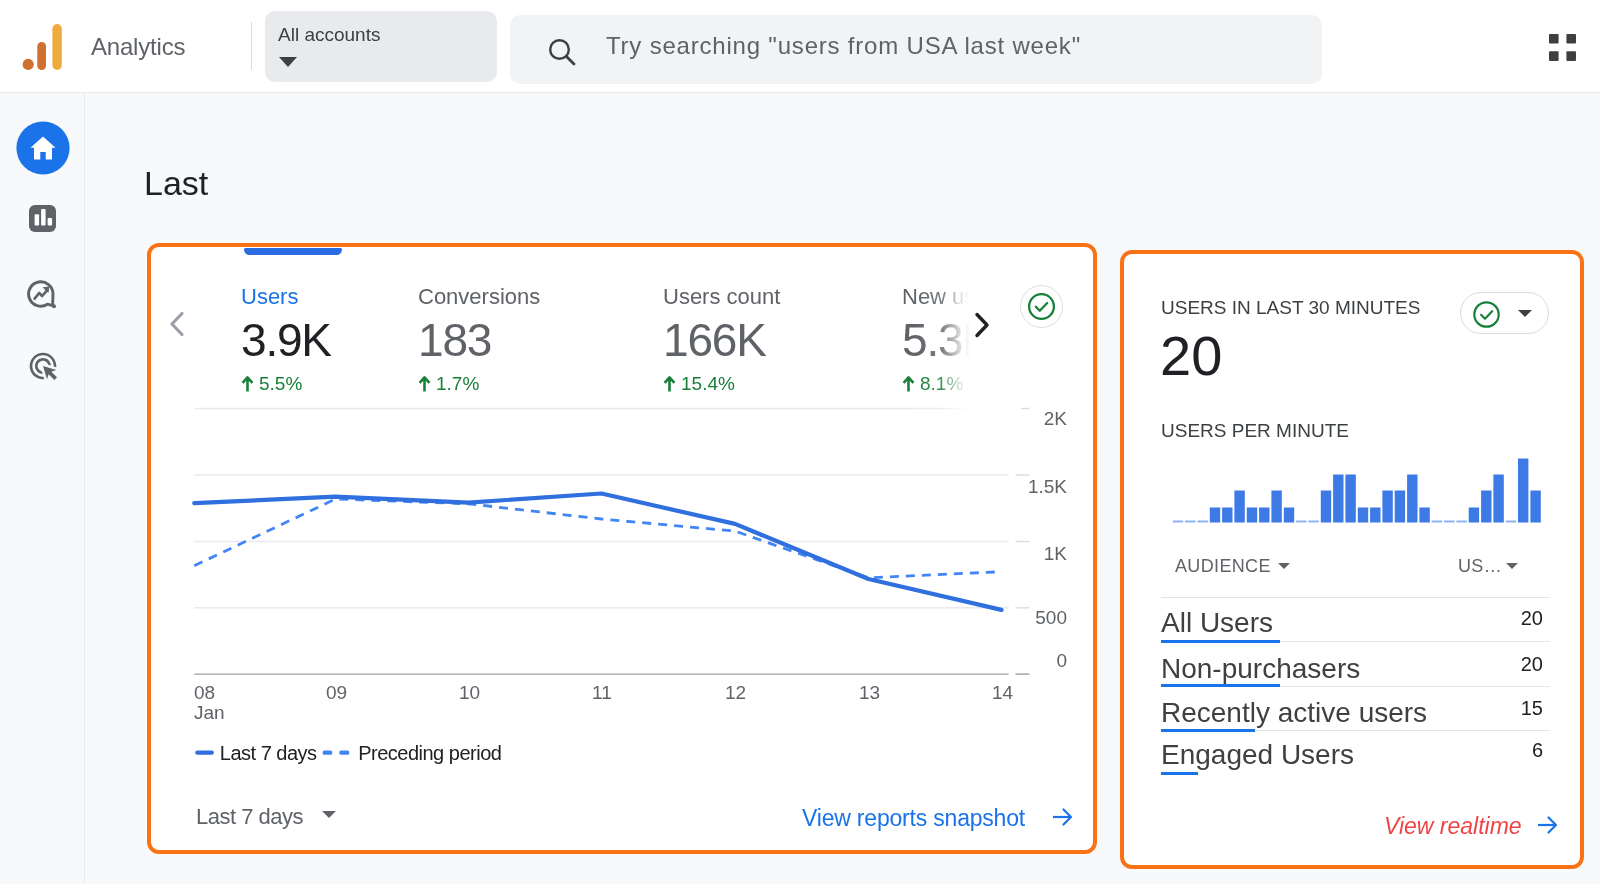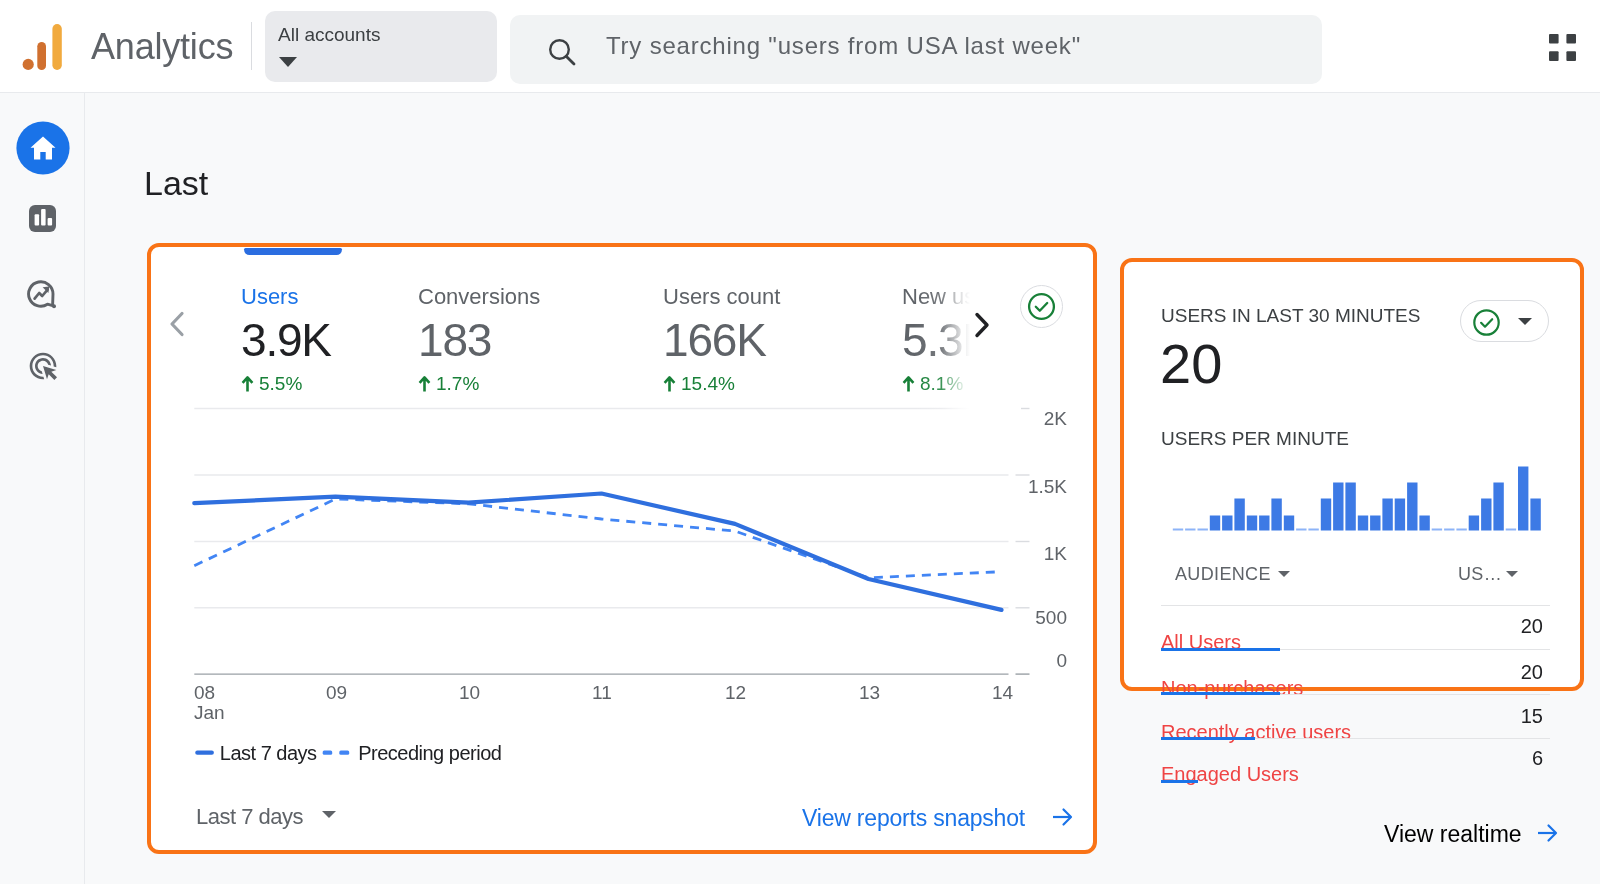--- a/index.html
+++ b/index.html
@@ -3,21 +3,21 @@
 <meta charset="utf-8">
 <style>
 * { margin:0; padding:0; box-sizing:border-box; }
 html,body { width:1600px; height:884px; overflow:hidden; background:#f8f9fa;
   font-family:"Liberation Sans", sans-serif; }
 .abs { position:absolute; }
 
 
 #topbar { position:absolute; left:0; top:0; width:1600px; height:93px;
   background:#fff; border-bottom:1px solid #e8eaed; z-index:5; }
-#antext { position:absolute; left:91px; top:31px; font-size:36px; line-height:32px;
+#antext { position:absolute; left:91px; top:31px; font-size:24px; line-height:32px;
   color:#5f6368; letter-spacing:-0.2px; }
 #divider1 { position:absolute; left:251px; top:22px; width:1px; height:48px; background:#dadce0; }
 #allacc { position:absolute; left:265px; top:11px; width:232px; height:71px;
   background:#e9eaed; border-radius:10px; }
 #allacc .t { position:absolute; left:13px; top:12.5px; font-size:19px; color:#3c4043; }
 #allacc .c { position:absolute; left:14px; top:46px; width:0; height:0;
   border-left:9.5px solid transparent; border-right:9.5px solid transparent;
   border-top:10px solid #3c4043; }
 #search { position:absolute; left:510px; top:15px; width:812px; height:69px;
   background:#f1f3f4; border-radius:10px; }
@@ -26,21 +26,21 @@
 
 
 #sidebar { position:absolute; left:0; top:93px; width:85px; height:791px;
   background:#f8f9fa; border-right:1px solid #e8eaed; z-index:4; }
 
 
 #home { position:absolute; left:144px; top:166px; font-size:34px; line-height:34px; color:#202124; }
 
 .card { position:absolute; background:#fff; border:4px solid #f97316; border-radius:12px; }
 #card1 { left:147px; top:243px; width:950px; height:611px; }
-#card2 { left:1120px; top:258px; width:464px; height:433px; }
+#card2 { left:1120px; top:250px; width:464px; height:619px; }
 
 #bluetab { position:absolute; left:93px; top:1px; width:98px; height:6.5px;
   background:#2b6de0; border-radius:2px 2px 7px 7px; }
 
 
 .mcol { position:absolute; top:38.5px; }
 .mcol .lbl { font-size:22px; line-height:22px; color:#5f6368; }
 .mcol .num { font-size:46px; line-height:46px; color:#5f6368; margin-top:9px; letter-spacing:-1.2px; }
 .mcol .delta { font-size:19px; line-height:18px; color:#188038; margin-top:12.5px; display:flex; align-items:flex-end; gap:5px; } .mcol .delta svg { display:block; margin-bottom:1px; }
 #fade1 { position:absolute; left:762px; top:20px; width:108px; height:180px; z-index:2;
@@ -56,24 +56,24 @@
 
 .cap { font-size:19px; letter-spacing:0px; color:#3c4043; position:absolute; }
 #u30 { left:37px; top:43px; }
 #big20 { position:absolute; left:36px; top:73.5px; font-size:56px; line-height:56px; color:#202124; }
 #upm { left:37px; top:166px; }
 #pill { position:absolute; left:336px; top:38px; width:89px; height:42px;
   border:1px solid #dadce0; border-radius:21px; background:#fff; }
 #audhead { position:absolute; left:51px; top:302px; font-size:18px; letter-spacing:0.35px; color:#5f6368; }
 #ushead { position:absolute; left:334px; top:302px; font-size:18px; letter-spacing:0.35px; color:#5f6368; }
 .hline { position:absolute; left:37px; width:389px; height:1px; background:#e3e4e6; }
-.rowl { position:absolute; left:37px; font-size:20px; color:#ef4444;margin-top:16px; }
+.rowl { position:absolute; left:37px; font-size:28px; color:#404040; }
 .rowv { position:absolute; right:37px; font-size:20px; color:#202124; }
 .bbar { position:absolute; left:37px; height:3.4px; background:#1a73e8; }
-#vrt { position:absolute; left:260px; top:558.5px; font-size:23px; color:#000000; }
+#vrt { position:absolute; left:260px; top:558.5px; font-size:23px; color:#ef4444;font-style:italic; }
 
 svg { display:block; }
 </style>
 </head>
 <body>
 
 <div id="topbar">
   <svg class="abs" style="left:22px; top:24px;" width="44" height="46" viewBox="0 0 44 46">
     <circle cx="6.2" cy="40.4" r="5.6" fill="#d0702f"></circle>
     <rect x="15.3" y="18" width="8.7" height="28" rx="4.35" fill="#d0702f"></rect>

